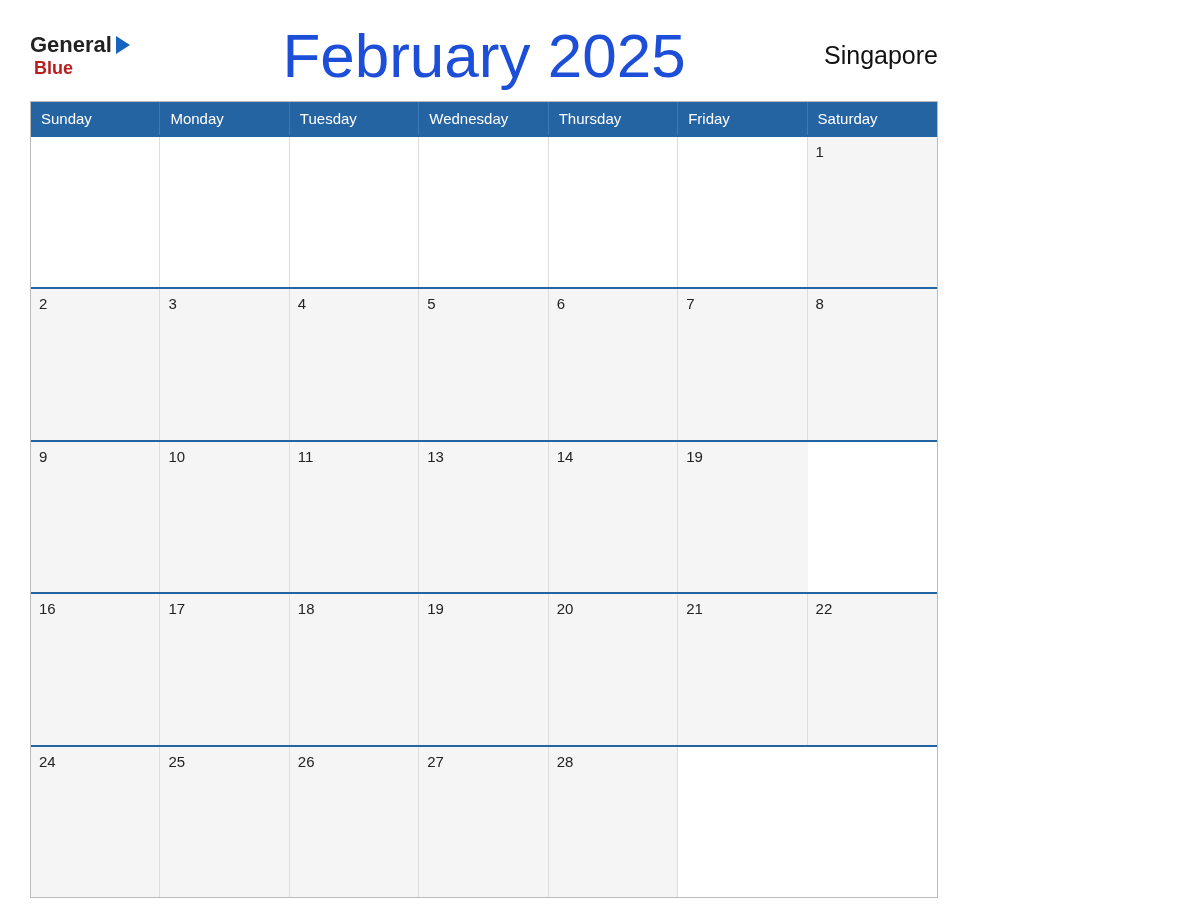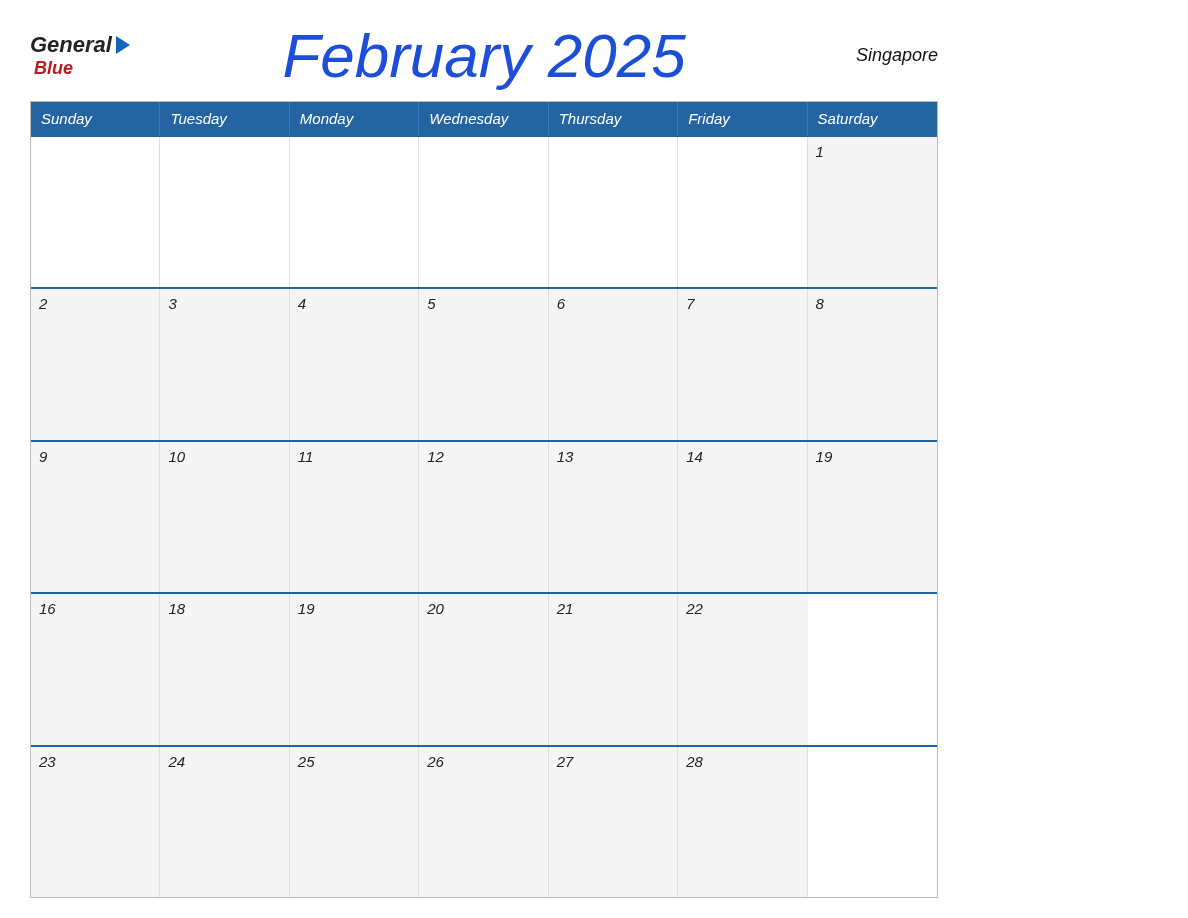--- a/index.html
+++ b/index.html
@@ -9,21 +9,20 @@
       width: 1188px;
       height: 918px;
       overflow: hidden;
     }
     #page {
       width: 968px;
       height: 918px;
       padding: 20px 30px;
       display: flex;
       flex-direction: column;
-      font-style: italic;
     }
     
     #header {
       display: flex;
       align-items: center;
       justify-content: space-between;
       margin-bottom: 10px;
     }
     #logo {
       display: flex;
@@ -54,21 +53,21 @@
       color: #b91c1c;
     }
     #title {
       font-size: 62px;
       font-weight: normal;
       color: #1d4ed8;
       text-align: center;
       flex: 1;
     }
     #country {
-      font-size: 18px;
+      font-size: 25px;
       color: #111;
       width: 140px;
       text-align: right;
     }
     
     #calendar {
       flex: 1;
       display: flex;
       flex-direction: column;
       border: 1px solid #bbb;
@@ -131,22 +130,22 @@
       </div>
     </div>
     <div id="title">February 2025</div>
     <div id="country">Singapore</div>
   </div>
 
   <div id="calendar">
 
     <div class="day-headers">
       <div class="day-header">Sunday</div>
+      <div class="day-header">Monday</div>
       <div class="day-header">Tuesday</div>
-      <div class="day-header">Monday</div>
       <div class="day-header">Wednesday</div>
       <div class="day-header">Thursday</div>
       <div class="day-header">Friday</div>
       <div class="day-header">Saturday</div>
     </div>
 
     <div class="calendar-body" id="calendar-body">
     <div class="week-row">
           <div class="day-cell empty"></div>
           <div class="day-cell empty"></div>
@@ -162,35 +161,34 @@
           <div class="day-cell"><span class="day-num">4</span></div>
           <div class="day-cell"><span class="day-num">5</span></div>
           <div class="day-cell"><span class="day-num">6</span></div>
           <div class="day-cell"><span class="day-num">7</span></div>
           <div class="day-cell"><span class="day-num">8</span></div>
         </div>
         <div class="week-row">
           <div class="day-cell"><span class="day-num">9</span></div>
           <div class="day-cell"><span class="day-num">10</span></div>
           <div class="day-cell"><span class="day-num">11</span></div>
-          <div class="day-cell"><span class="day-num">12</span></div>
           <div class="day-cell"><span class="day-num">13</span></div>
           <div class="day-cell"><span class="day-num">14</span></div>
           <div class="day-cell"><span class="day-num">19</span></div>
         </div>
         <div class="week-row">
           <div class="day-cell"><span class="day-num">16</span></div>
+          <div class="day-cell"><span class="day-num">17</span></div>
           <div class="day-cell"><span class="day-num">18</span></div>
           <div class="day-cell"><span class="day-num">19</span></div>
           <div class="day-cell"><span class="day-num">20</span></div>
           <div class="day-cell"><span class="day-num">21</span></div>
           <div class="day-cell"><span class="day-num">22</span></div>
         </div>
         <div class="week-row">
-          <div class="day-cell"><span class="day-num">23</span></div>
           <div class="day-cell"><span class="day-num">24</span></div>
           <div class="day-cell"><span class="day-num">25</span></div>
           <div class="day-cell"><span class="day-num">26</span></div>
           <div class="day-cell"><span class="day-num">27</span></div>
           <div class="day-cell"><span class="day-num">28</span></div>
           <div class="day-cell empty"></div>
         </div>
       </div>
   </div>
 </div>

